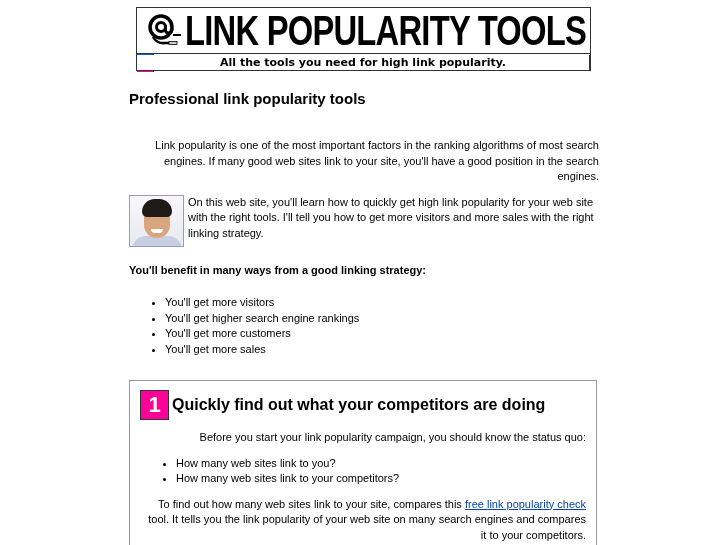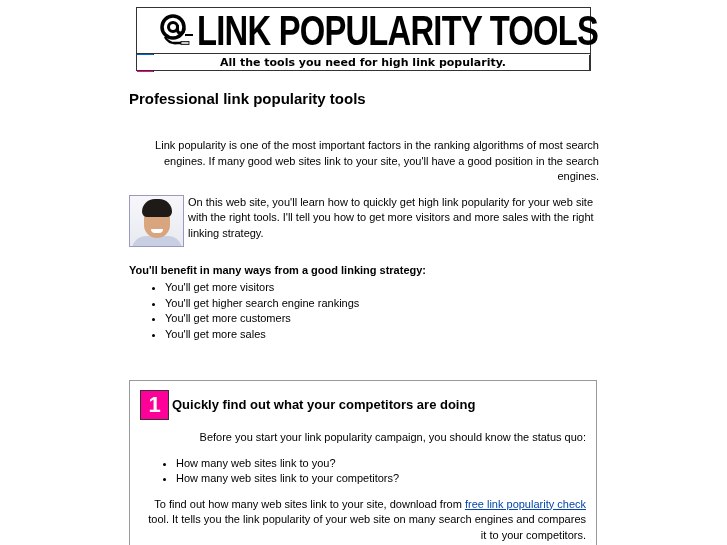--- a/index.html
+++ b/index.html
@@ -1,48 +1,48 @@
 <!DOCTYPE html>
 <html><head>
 <meta charset="utf-8">
 <style>
   html, body { margin: 0; padding: 0; background: #ffffff; }
   body { width: 727px; height: 545px; overflow: hidden; position: relative;
          font-family: "Liberation Sans", "DejaVu Sans", sans-serif; color: #000; }
   .banner { position: absolute; left: 136px; top: 7px; width: 453px; height: 62px;
             border: 1px solid #333; background: #fff; }
-  .banner-top { position: absolute; left: 12px; top: 0; width: 453px; height: 45px; }
+  .banner-top { position: absolute; left: 0; top: 0; width: 453px; height: 45px; }
   .at-logo { position: absolute; left: 10px; top: 5px; width: 34px; height: 34px; }
   .banner-title { position: absolute; left: 48px; top: 1px; font-family: "Liberation Sans Narrow", "Liberation Sans", sans-serif;
                   font-weight: bold; font-size: 42px; letter-spacing: -1px; line-height: 44px;
                   transform: scaleX(0.78); transform-origin: left top; white-space: nowrap; color: #000; }
   .banner-strip { position: absolute; left: 0; top: 45px; width: 453px; height: 17px; border-top: 1px solid #333; display: flex; flex-direction: column; }
   .sq { width: 16px; height: 16px; border-right: 1px solid #333; }
   .strip-text { flex: 1; text-align: center; font-family: "DejaVu Sans", sans-serif; font-weight: bold; font-size: 11px; line-height: 16px;
                 border-right: 1px solid #333; white-space: nowrap; }
   .sq.last { border-right: none; }
   .content { position: absolute; left: 129px; top: 90px; width: 470px; font-size: 11px; line-height: 15.5px; }
   h1 { font-size: 15px; font-weight: bold; margin: 0 0 30px 0; line-height: 18px; }
   p { margin: 0 0 10px 0; text-align: right; }
   .intro { display: flex; margin-bottom: 16px; }
   .portrait { width: 53px; height: 50px; border: 1px solid #9a9ac0; margin-right: 4px; flex-shrink: 0;
               background: linear-gradient(#f7f7fb, #e8eaf0); position: relative; overflow: hidden; }
   .portrait .hair { position: absolute; left: 12px; top: 3px; width: 30px; height: 18px; border-radius: 15px 15px 6px 6px; background: #1e1a18; }
   .portrait .face { position: absolute; left: 14px; top: 10px; width: 26px; height: 32px; border-radius: 12px 12px 14px 14px; background: #d9a57e; }
   .portrait .smile { position: absolute; left: 21px; top: 33px; width: 12px; height: 4px; border-radius: 0 0 6px 6px; background: #fff; }
   .portrait .shirt { position: absolute; left: 2px; top: 40px; width: 50px; height: 14px; border-radius: 20px 20px 0 0; background: #c9cfe2; }
-  .bold-line { font-weight: bold; margin-bottom: 2px; }
+  .bold-line { font-weight: bold; margin-bottom: 17px; }
   ul { margin: 0 0 10px 0; padding-left: 36px; }
   li { margin: 0; }
   .box { position: absolute; left: 129px; top: 380px; width: 466px; height: 180px; border: 1px solid #999; border-bottom: none; font-size: 11px; line-height: 15.5px; }
   .box-inner { padding: 9px 10px 0 10px; }
   .step-head { display: flex; align-items: center; margin-bottom: 10px; }
   .step-num { width: 27px; height: 28px; background: #ff0099; border: 1px solid #333; color: #fff; font-weight: bold; font-size: 22px;
               text-align: center; line-height: 28px; margin-right: 3px; }
-  .step-title { font-weight: bold; font-size: 13px; }
+  .step-title { font-weight: bold; font-size: 16px; }
   a { color: #0645ad; text-decoration: underline; }
   .box ul { padding-left: 36px; }
 </style>
 </head>
 <body>
 
 <div class="banner">
   <div class="banner-top">
     <svg class="at-logo" viewBox="0 0 34 34">
       <circle cx="14" cy="14" r="11" fill="none" stroke="#000" stroke-width="3.5"></circle>
@@ -92,15 +92,15 @@
   <div class="box-inner">
     <div class="step-head">
       <div class="step-num">1</div>
       <div class="step-title">Quickly find out what your competitors are doing</div>
     </div>
     <p>Before you start your link popularity campaign, you should know the status quo:</p>
     <ul>
       <li>How many web sites link to you?</li>
       <li>How many web sites link to your competitors?</li>
     </ul>
-    <p><span>To find out how many web sites link to your site, download from </span><a href="#">free link popularity check</a><span> tool. It tells you the link popularity of your web site on many search engines and compares it to your competitors.</span></p>
+    <p><span>To find out how many web sites link to your site, compares this </span><a href="#">free link popularity check</a><span> tool. It tells you the link popularity of your web site on many search engines and compares it to your competitors.</span></p>
   </div>
 </div>
 
 </body></html>

